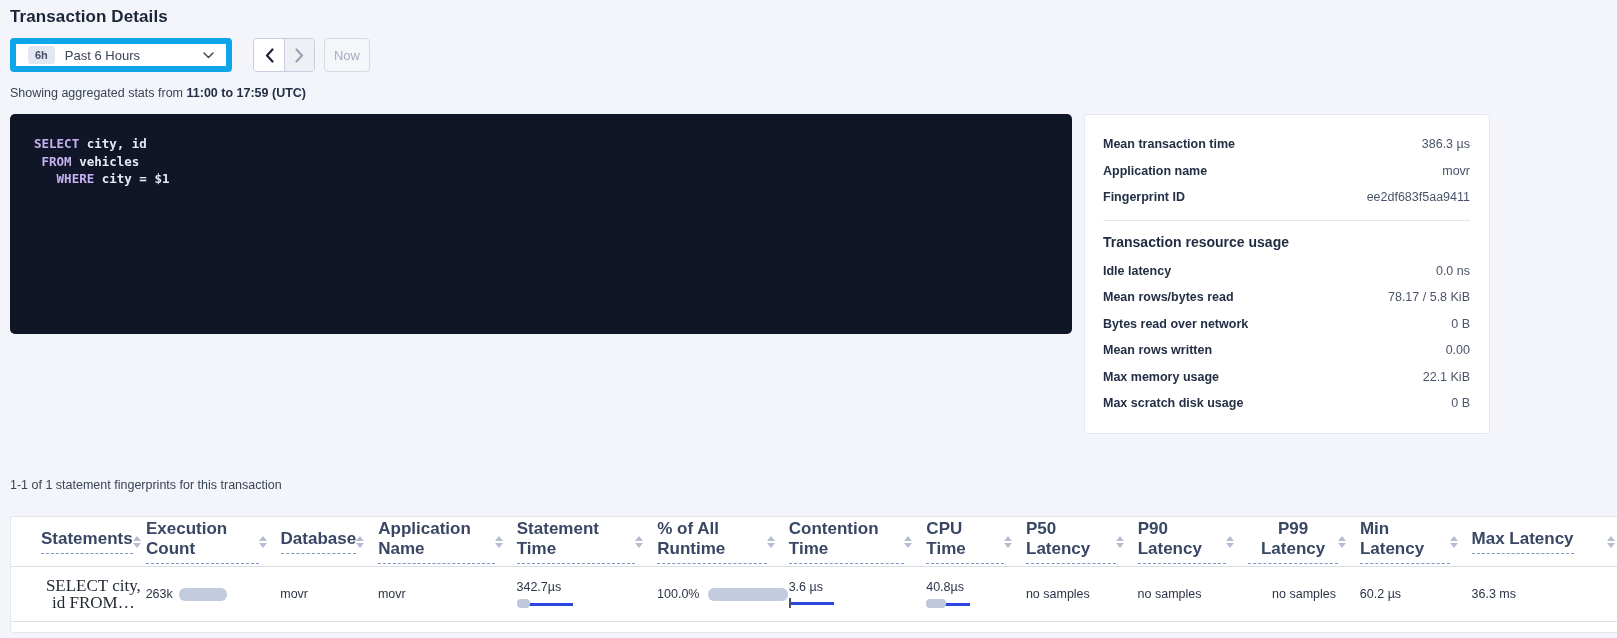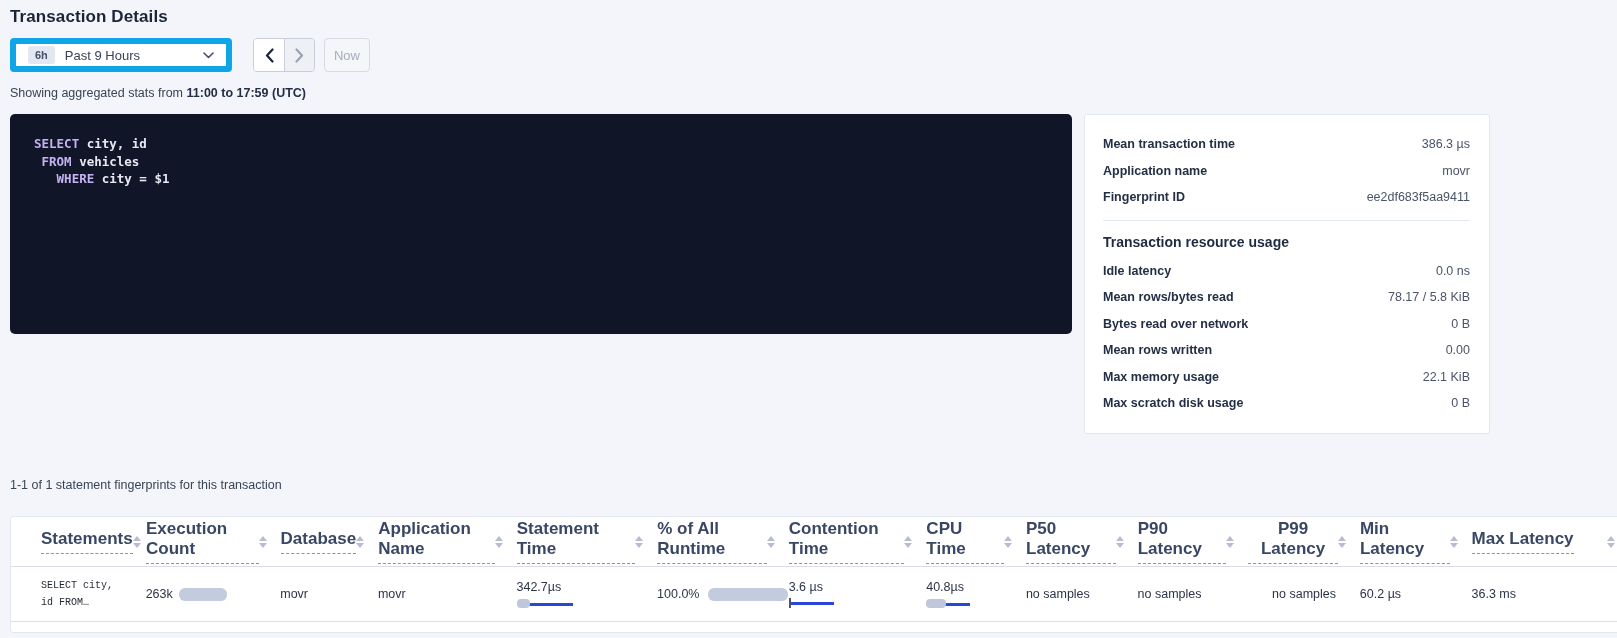--- a/index.html
+++ b/index.html
@@ -83,22 +83,22 @@
     font-size: 17px; font-weight: bold; color: #3a4764;
     padding-bottom: 4px; border-bottom: 1px dashed #7f93c7;
   }
   .sort { display: flex; flex-direction: column; gap: 2px; }
   .sort i { display: block; width: 0; height: 0; border-left: 4px solid transparent; border-right: 4px solid transparent; }
   .sort .up { border-bottom: 5px solid #b6bdd0; }
   .sort .down { border-top: 5px solid #b6bdd0; }
 
   .cell { font-size: 12.5px; color: #2c3548; }
   .stmt-text {
-    font-family: Liberation Mono, monospace;
-    font-size: 10px; line-height: 17px; color: #242a35; cursor: pointer; white-space: pre;
+    font-family: Liberation Serif, serif;
+    font-size: 17px; line-height: 17px; color: #242a35; cursor: pointer; white-space: pre; text-align: center;
   }
   .count-cell { display: flex; align-items: center; gap: 6px; }
   .bar-block { height: 13px; background: #c3cbdf; border-radius: 6px; }
   .bar-count { width: 48px; }
   .bar-pct { width: 80px; }
   .pct-cell { display: flex; align-items: center; gap: 9px; }
   .stacked { display: flex; flex-direction: row; line-height: 16px; }
   .stacked span { display: block; }
 
   .mini { position: relative; width: 58px; height: 10px; margin-top: 4px; }
@@ -114,21 +114,21 @@
 </head>
 <body>
 
 <div class="page">
 
   <div class="page-title">Transaction Details</div>
 
   <div class="controls">
     <div class="time-dropdown">
       <span class="range-badge">6h</span>
-      <span class="range-label">Past 9 Hours</span>
+      <span class="range-label">Past 6 Hours</span>
       <span class="chev-down">
         <svg width="11" height="7" viewBox="0 0 11 7">
             <polyline points="1,1 5.5,5.5 10,1" fill="none" stroke="#475066" stroke-width="1.6" stroke-linecap="round" stroke-linejoin="round"></polyline>
           </svg>
       </span>
     </div>
     <div class="arrow-group">
       <div class="arrow-btn prev">
         <svg width="9" height="15" viewBox="0 0 9 15">
             <polyline points="7.5,1.5 2,7.5 7.5,13.5" fill="none" stroke="#1c2438" stroke-width="2.2" stroke-linecap="round" stroke-linejoin="round"></polyline>

